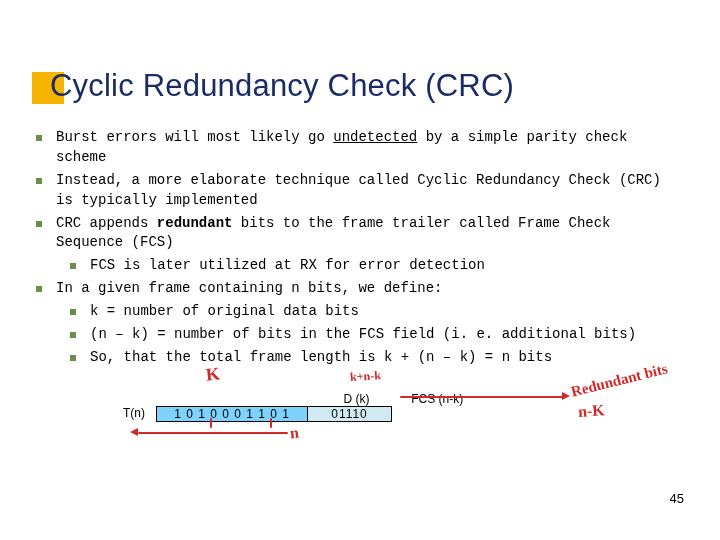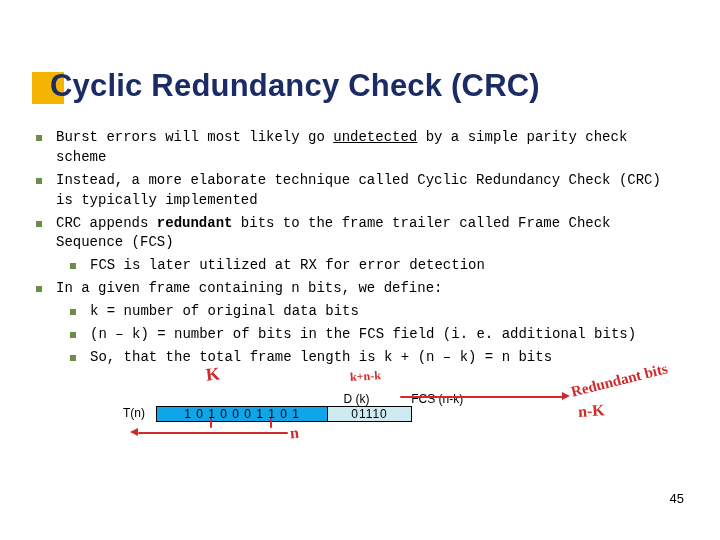--- a/index.html
+++ b/index.html
@@ -21,21 +21,21 @@
     background: #f4b400;
     z-index: 1;
   }
   .title {
     position: absolute;
     left: 50px;
     top: 68px;
     font-family: Verdana, Arial, sans-serif;
     font-size: 31px;
     color: #1b2b66;
-    font-weight: 700;
+    font-weight: 400;
     z-index: 2;
     letter-spacing: 0.2px;
   }
   .list {
     position: absolute;
     left: 36px;
     top: 128px;
     width: 640px;
     font-size: 14px;
     line-height: 1.42;
@@ -67,22 +67,22 @@
   .dg-k { width: 168px; text-align: center; padding-right: 4px; }
   .dg-dk { width: 78px; text-align: center; margin-left: 44px; }
   .dg-fcs { width: 72px; text-align: center; margin-left: 8px; }
   .dg-row { display: flex; align-items: flex-start; height: 24px; }
   .dg-tn {
     width: 44px;
     display: flex; align-items: center; justify-content: center;
     font-size: 12px;
   }
   .dg-data {
-    width: 172px;
-    background: #0ea5e9;
+    width: 152px;
+    background: #7dd3fc;
     border: 1px solid #000;
     display: flex; align-items: center; justify-content: center;
     font-size: 12px;
     letter-spacing: 1px;
   }
   .dg-fcsbox {
     width: 84px;
     background: #cfeaf0;
     border: 1px solid #000;
     border-left: none;

